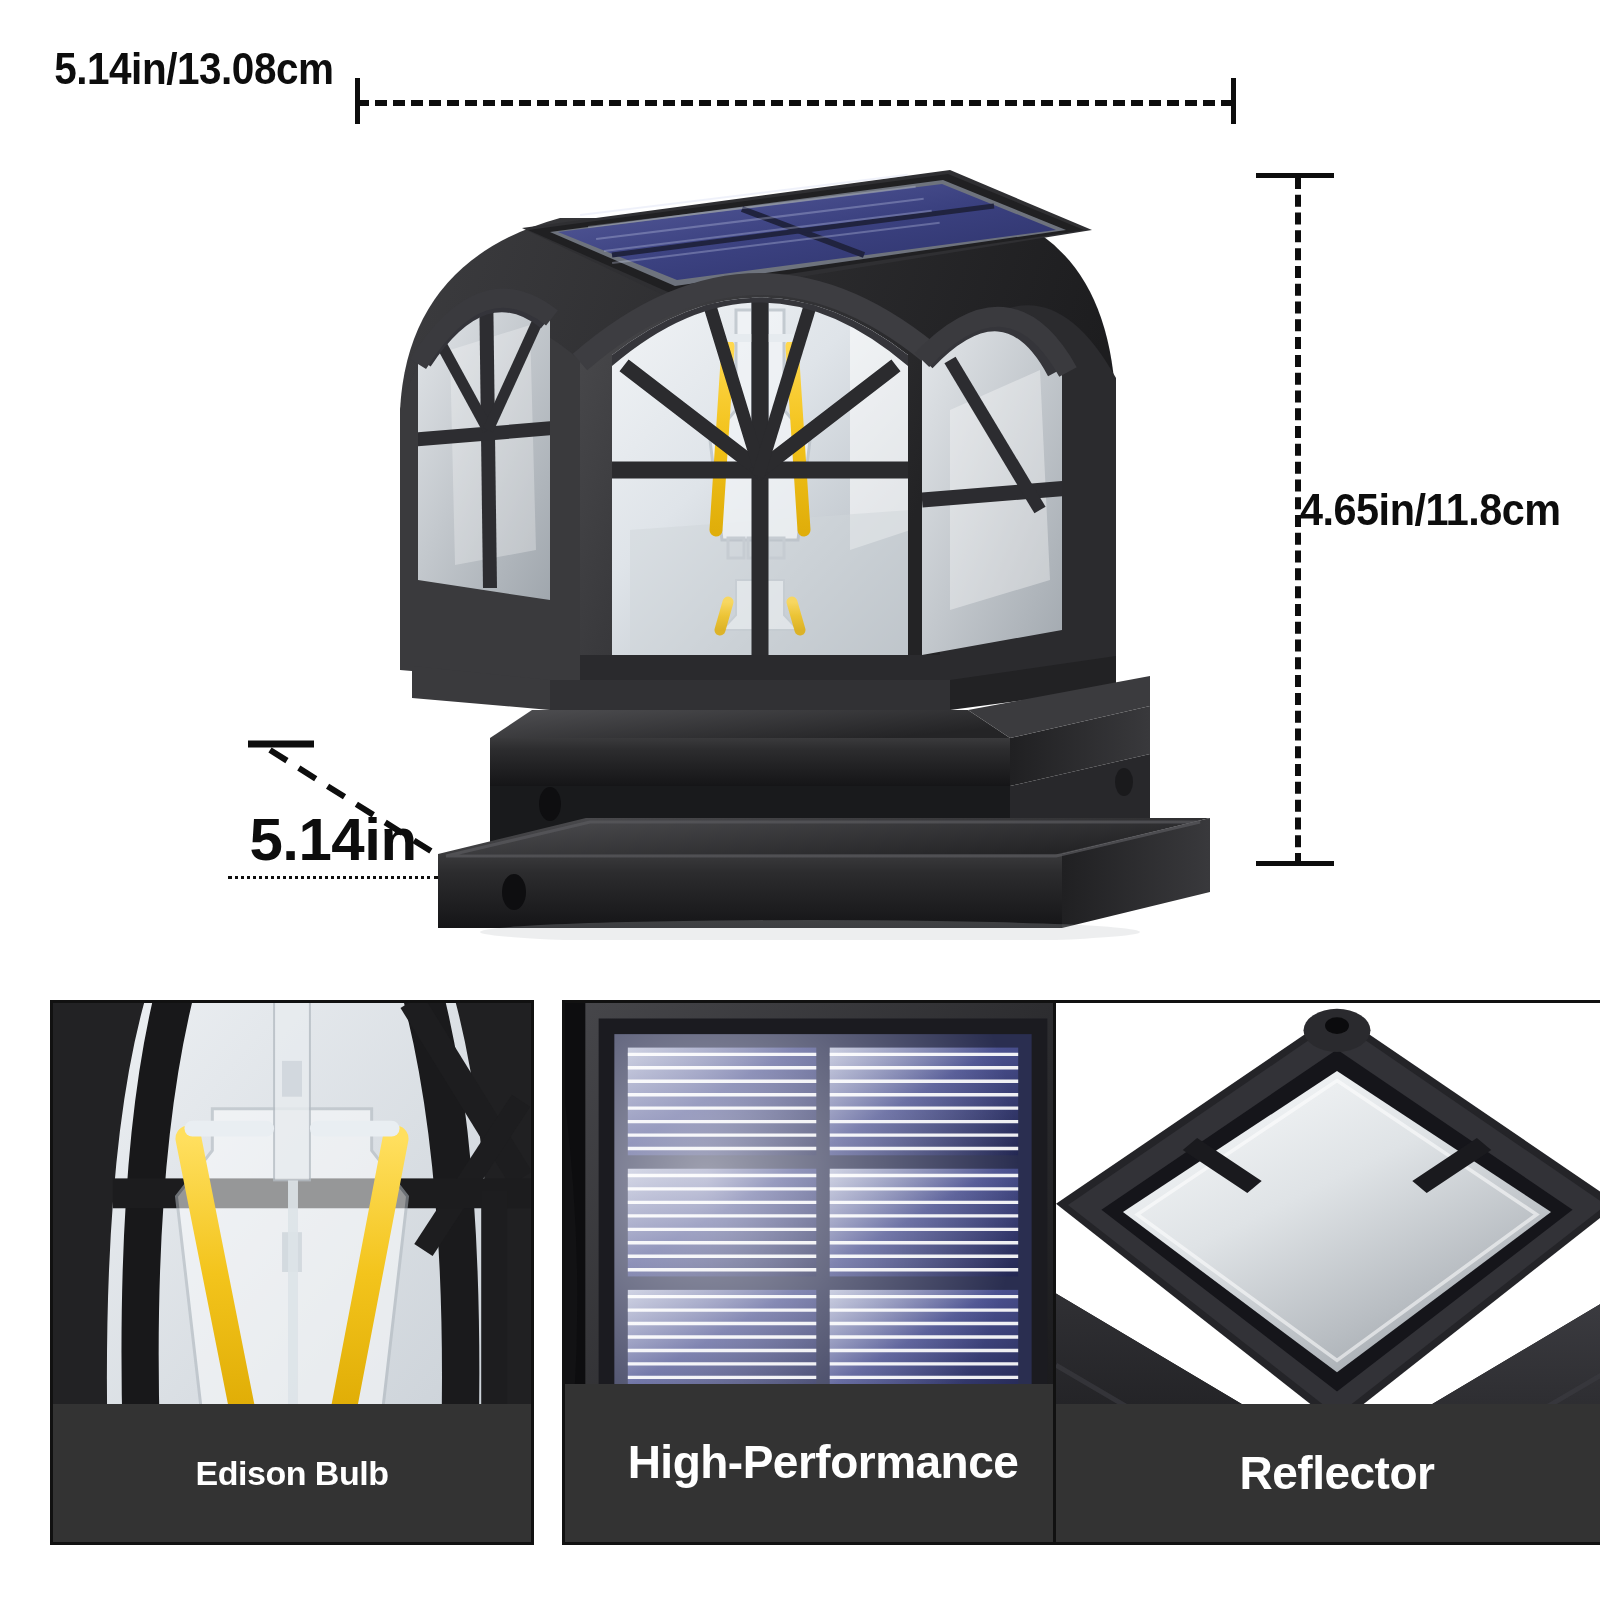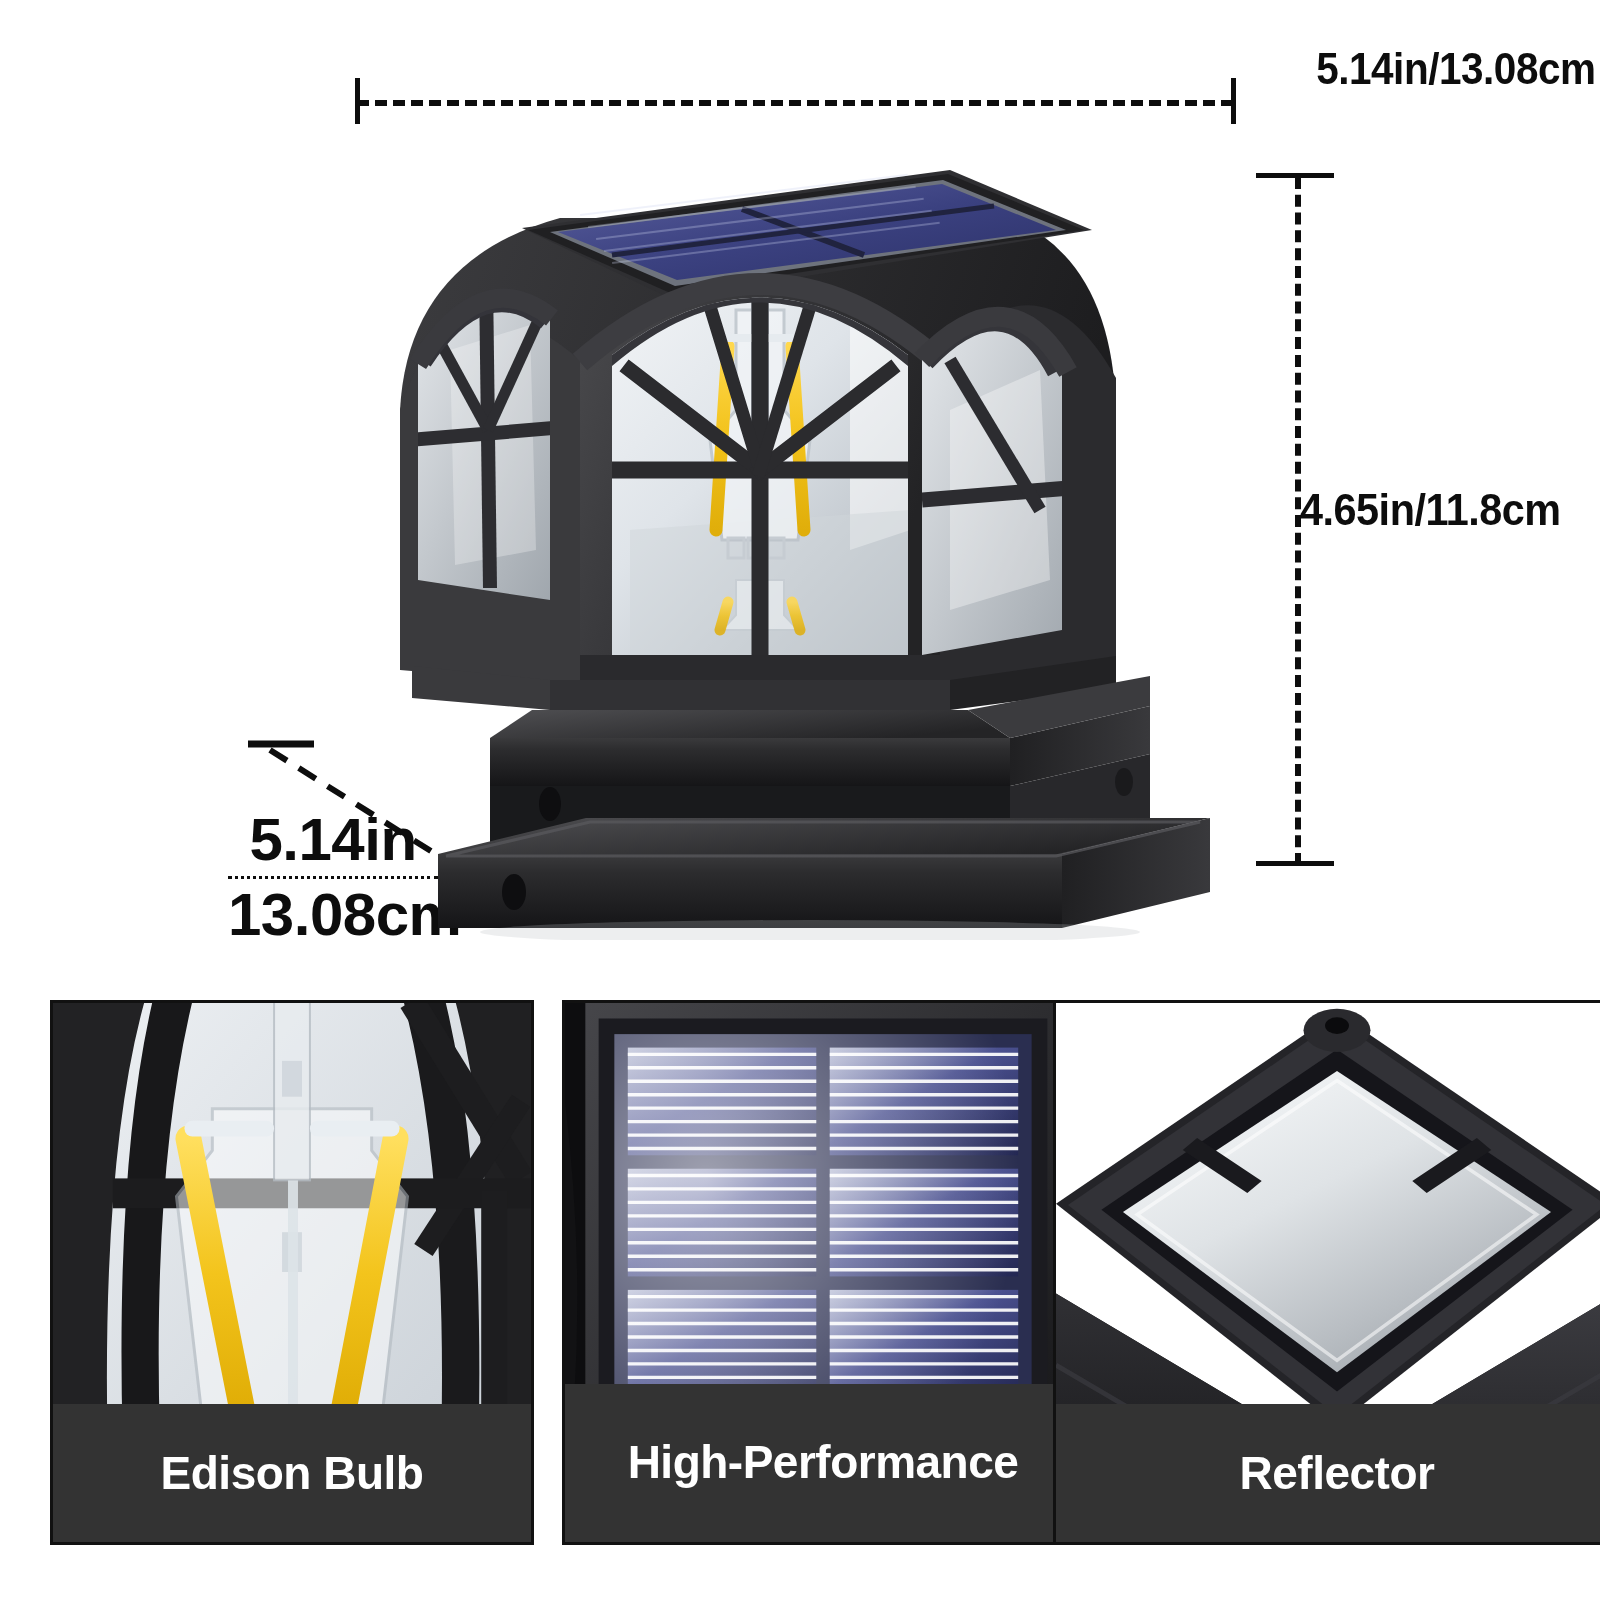--- a/index.html
+++ b/index.html
@@ -12,21 +12,21 @@
   #stage { position: relative; width: 1600px; height: 1600px; background: #ffffff; }
 
   
   .dim-label {
     position: absolute;
     color: #0d0d0d;
     font-weight: 700;
     letter-spacing: -0.5px;
     white-space: nowrap;
   }
-  #dim-top-label { left: 0; right: 0; top: 44px; text-align: right; font-size: 44px; margin-left: 34px; }
+  #dim-top-label { left: 0; right: 0; top: 44px; text-align: left; font-size: 44px; margin-left: 34px; }
   #dim-top-label .inner { display: inline-block; transform: translateX(8px) scaleX(0.92); }
 
   #dim-right-label { left: 1300px; top: 485px; font-size: 44px; transform: scaleX(0.94); transform-origin: left center; }
 
   #dim-depth-label { left: 228px; top: 805px; font-size: 60px; text-align: center; width: 210px; }
   #dim-depth-label .d-line {
     height: 0; border-top: 3px dotted #0d0d0d; margin: 2px 0 1px 0;
   }
 
   
@@ -75,21 +75,21 @@
   .caption {
     position: absolute; left: 0; right: 0; bottom: 0;
     background: #333333;
     color: #ffffff;
     font-weight: 700;
     text-align: center;
     letter-spacing: -0.5px;
     display: flex; flex-direction: column;
     align-items: center; justify-content: center;
   }
-  #cap-bulb    { height: 138px; font-size: 46px; }
+  #cap-bulb    { height: 138px; font-size: 34px; }
   #cap-solar   { height: 158px; font-size: 46px; line-height: 1.12; }
   #cap-reflect { height: 138px; font-size: 46px; }
 </style>
 </head>
 <body>
 
 <div id="stage">
 
   <div class="dash-h" id="dash-top"></div>
   <div class="cap-v" id="cap-top-l"></div>
@@ -107,21 +107,20 @@
 
   <svg id="depth-svg" viewBox="0 0 300 190">
     <line x1="8" y1="14" x2="74" y2="14" stroke="#0d0d0d" stroke-width="7"></line>
     <line x1="232" y1="176" x2="298" y2="176" stroke="#0d0d0d" stroke-width="7"></line>
     <line x1="30" y1="20" x2="272" y2="172" stroke="#0d0d0d" stroke-width="6" stroke-dasharray="20 14"></line>
   </svg>
 
   <div class="dim-label" id="dim-depth-label">
     <div>5.14in</div>
     <div class="d-line"></div>
-    <div>13.08cm</div>
   </div>
 
   <div id="hero">
     <svg viewBox="0 0 1060 830" xmlns="http://www.w3.org/2000/svg">
       <defs>
         <linearGradient id="bodyG" x1="0" y1="0" x2="1" y2="0.4">
           <stop offset="0" stop-color="#4a4a4d"></stop>
           <stop offset="0.35" stop-color="#3a3a3d"></stop>
           <stop offset="1" stop-color="#232325"></stop>
         </linearGradient>

